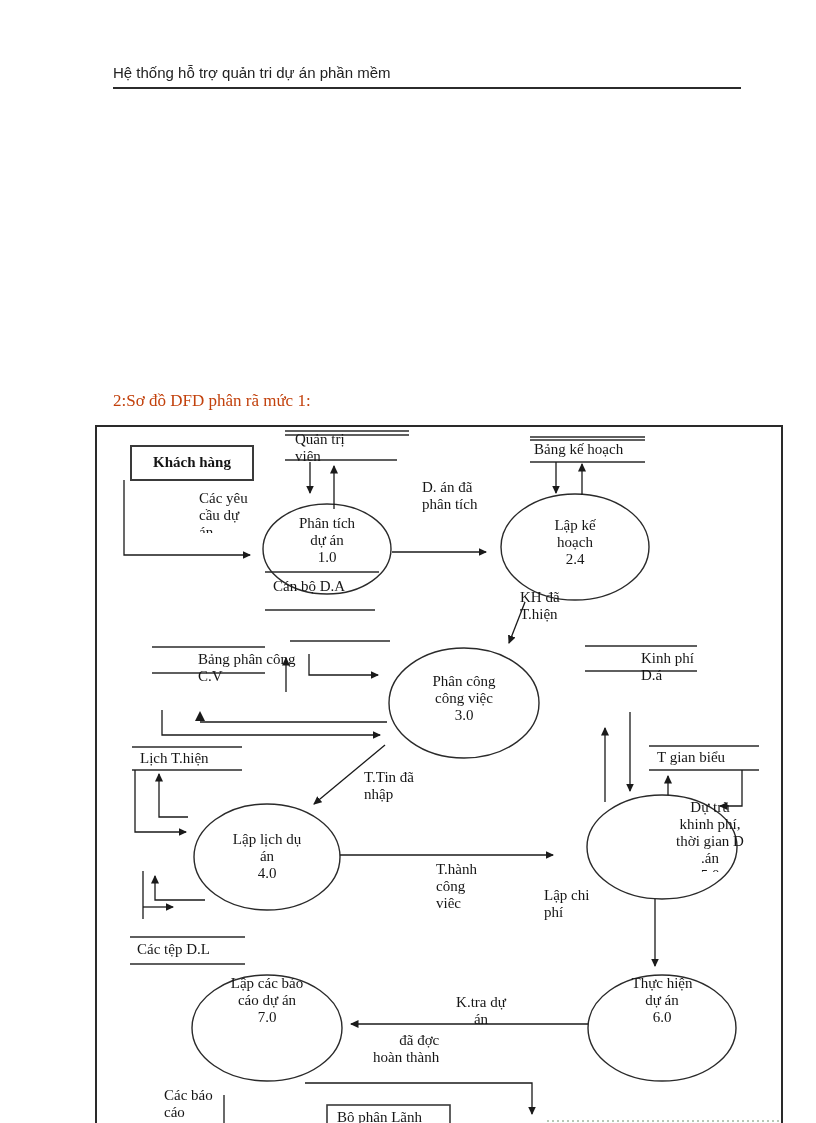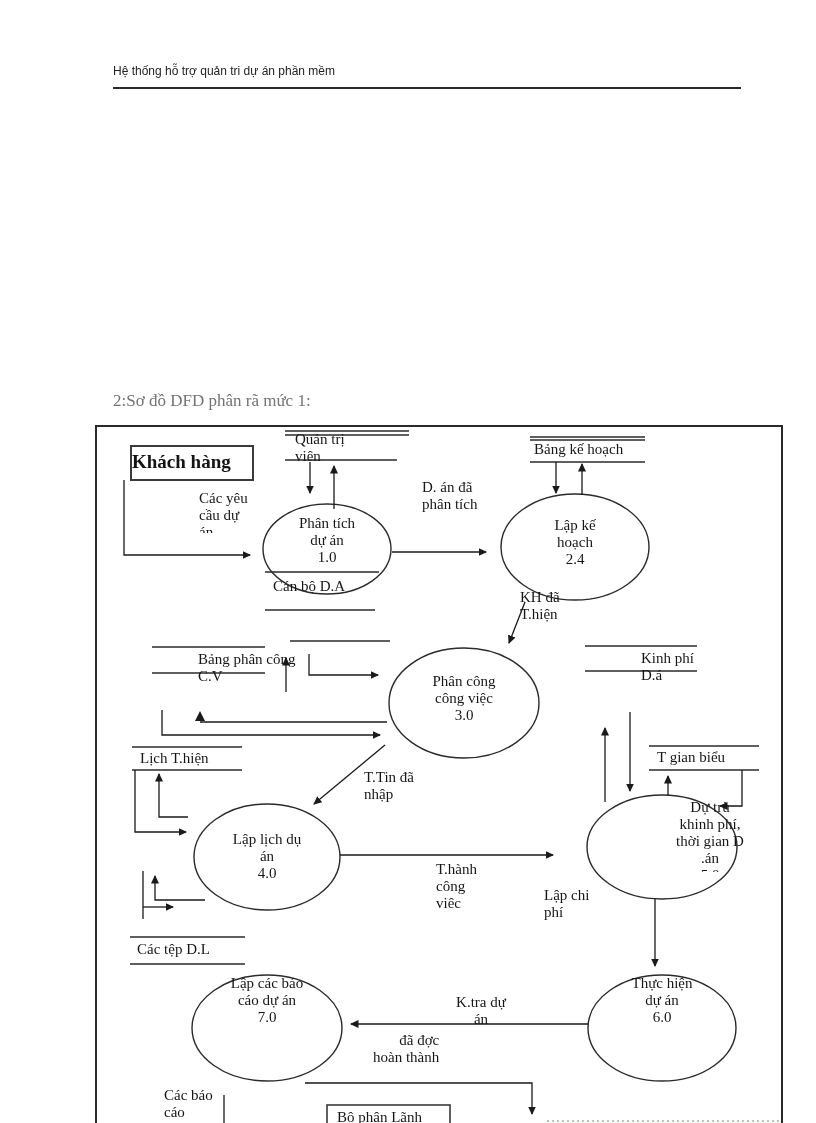--- a/index.html
+++ b/index.html
@@ -4,41 +4,41 @@
 <style>
   html,body{margin:0;padding:0;background:#e8e8e8;}
   .page{
     position:relative;width:816px;height:1123px;margin:0 auto;
     background:#ffffff;overflow:hidden;
     font-family:"Liberation Serif",serif;color:#141414;
   }
   .doc-header{
     position:absolute;left:113px;top:64px;width:628px;height:23px;
     border-bottom:2px solid #2b2b2b;
-    font-family:"Liberation Sans",sans-serif;font-size:12px;color:#222;
+    font-family:"Liberation Sans",sans-serif;font-size:15px;color:#222;
   }
   .doc-title{
     position:absolute;left:113px;top:391px;
-    font-size:17px;color:#737373;
+    font-size:17px;color:#c2410c;
   }
   .diagram{
     position:absolute;left:95px;top:425px;width:684px;height:698px;
     border-top:2px solid #2a2a2a;border-left:2px solid #2a2a2a;border-right:2px solid #2a2a2a;
     overflow:hidden;
   }
   .diagram svg{position:absolute;left:0;top:0;}
   .lbl{
     position:absolute;white-space:pre-line;
     font-size:15px;line-height:17px;color:#161616;
   }
   .clip{overflow:hidden;margin-left:48px;}
   .entity-box{
     position:absolute;left:33px;top:18px;width:120px;height:32px;
-    border:2px solid #3a3a3a;line-height:30px;
-    font-weight:bold;font-size:19px;white-space:nowrap;
+    border:2px solid #3a3a3a;text-align:center;line-height:30px;
+    font-weight:bold;font-size:15px;white-space:nowrap;
   }
   .proc{text-align:center;}
 </style>
 </head>
 <body>
 
 <div class="page">
 
   <div class="doc-header">
     <span>Hệ thống hỗ trợ quản tri dự án phần mềm</span>

